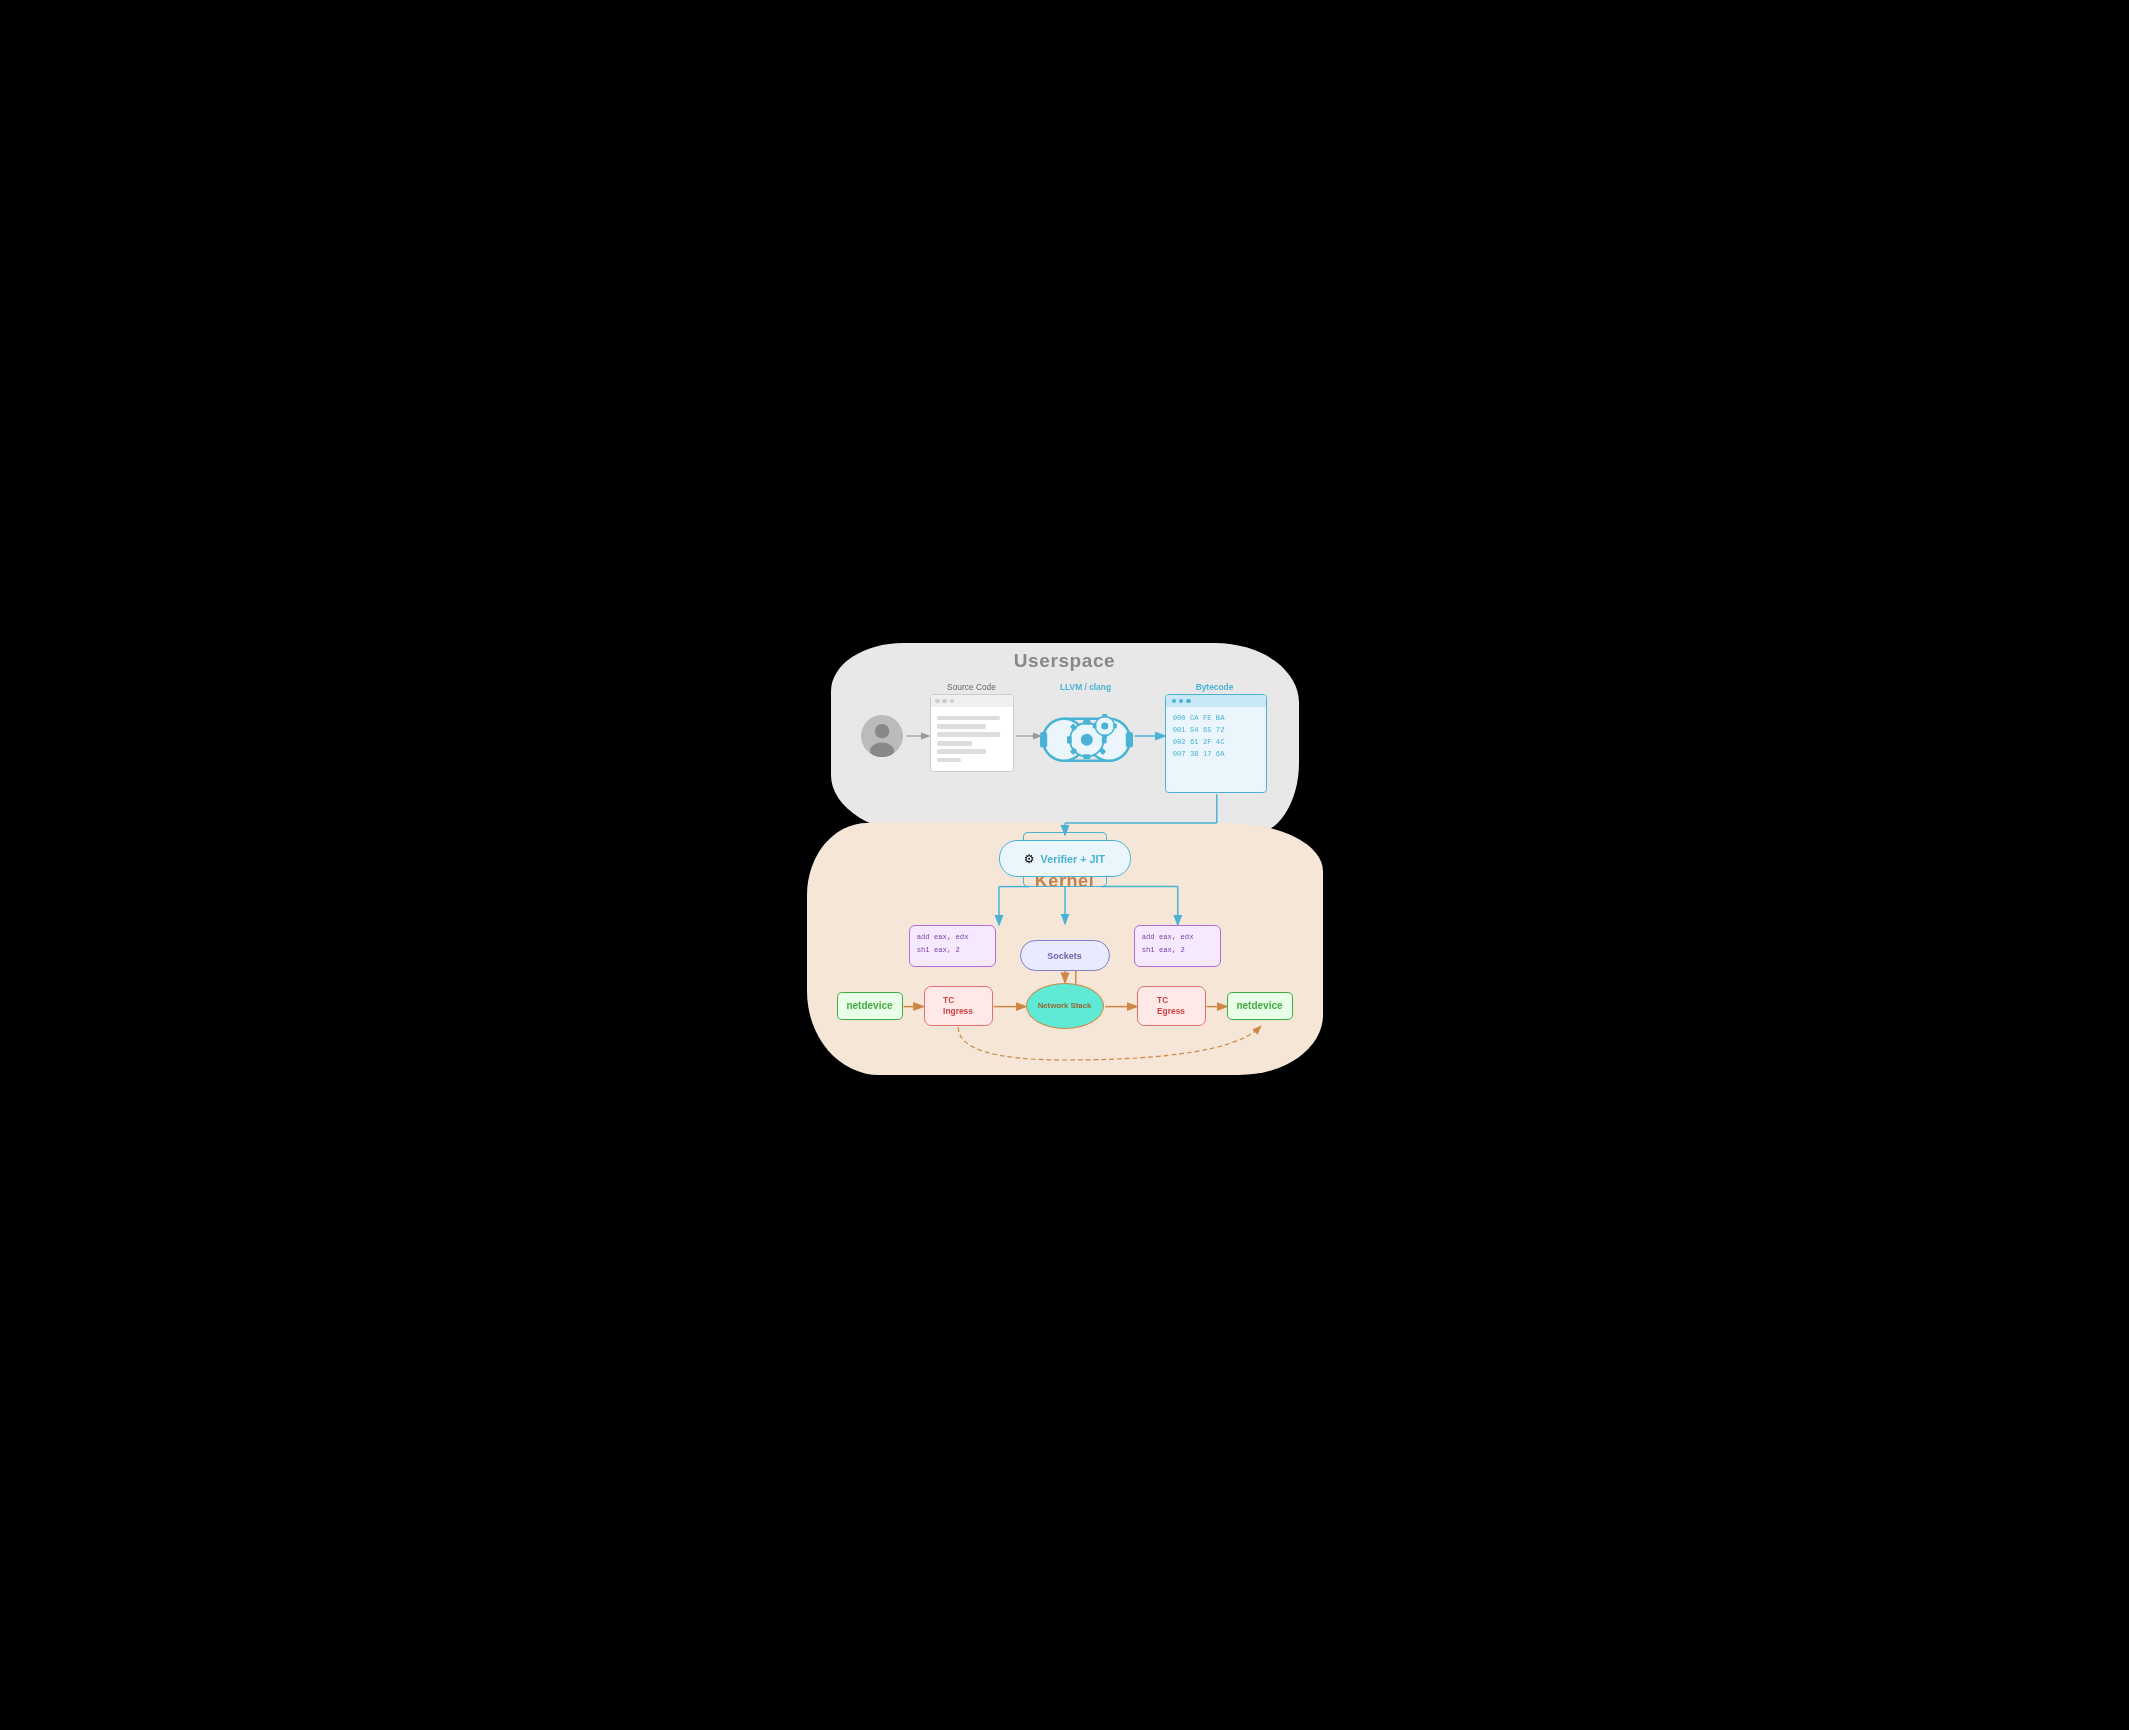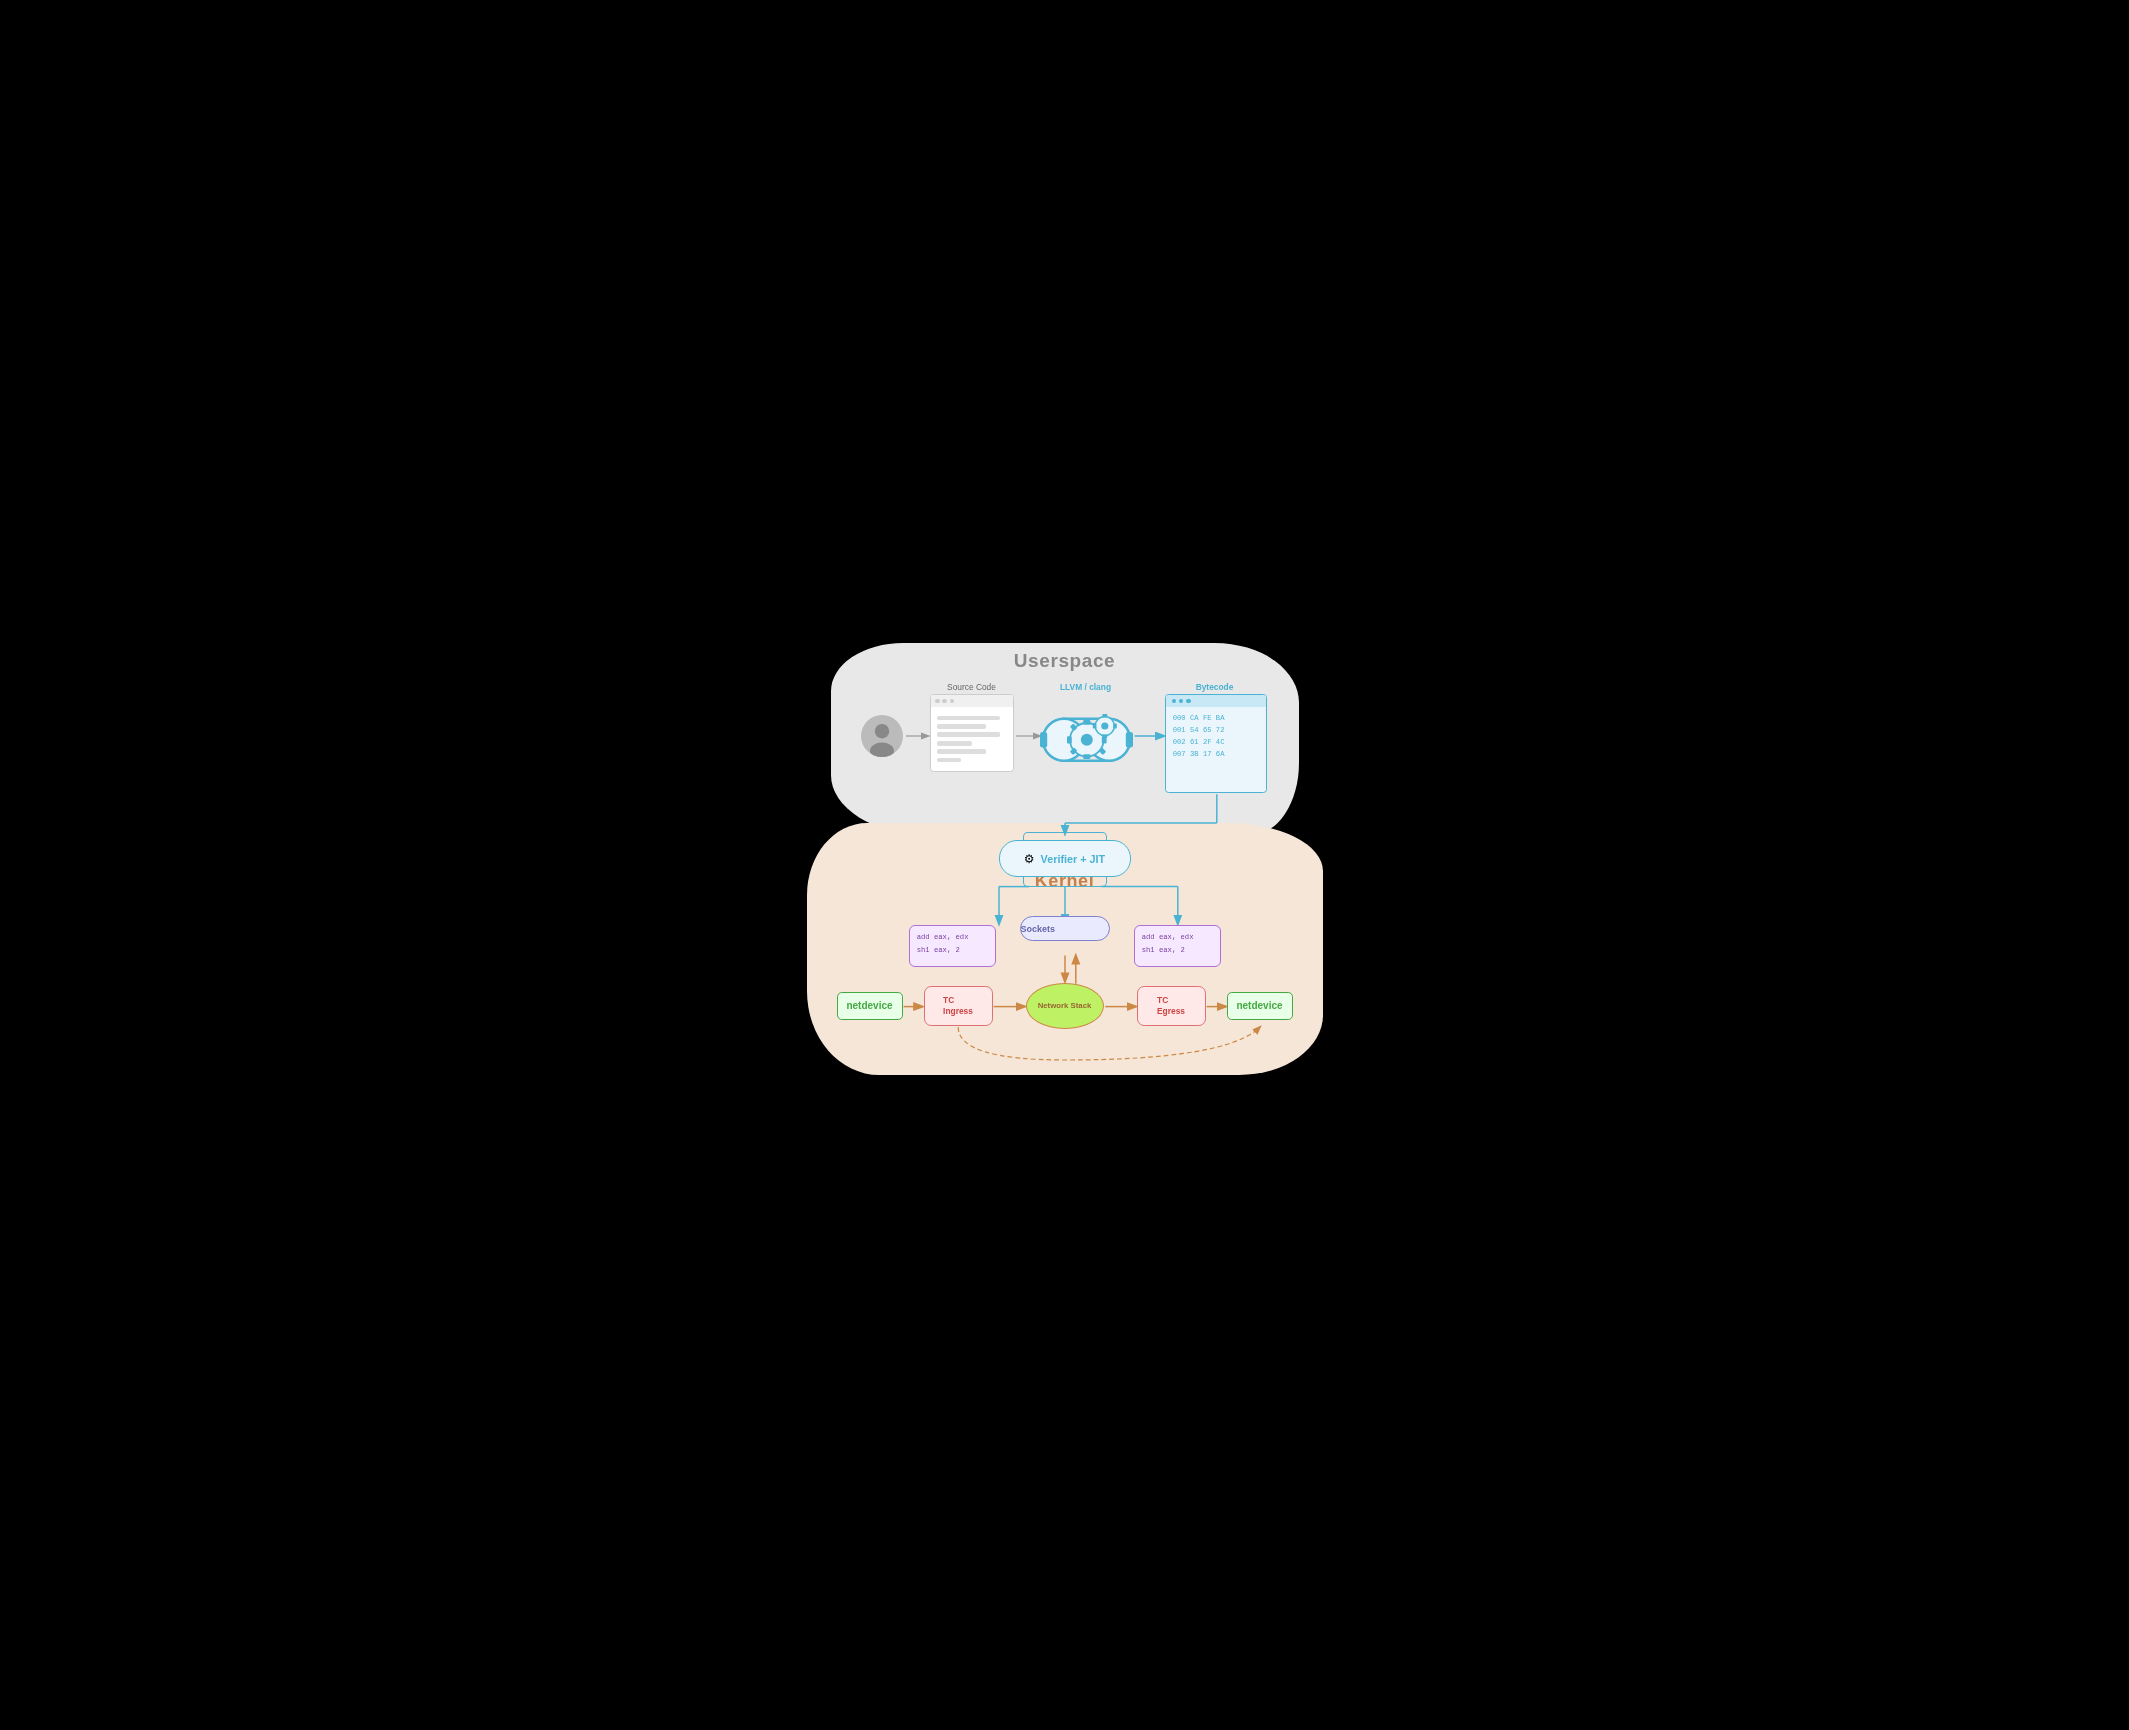--- a/index.html
+++ b/index.html
@@ -278,30 +278,30 @@
       padding: 4.8px 7.2px;
       font-family: 'Courier New', monospace;
       font-size: 7.2px;
       color: #7a3fa0;
       line-height: 1.8;
     }
 
     
     .sockets-box {
       position: absolute;
-      top: 285px;
+      top: 309px;
       left: 225px;
       width: 90px;
-      height: 25px;
+      height: 31px;
       background: #eaeaff;
       border: 1.2px solid #8080cc;
       border-radius: 15.6px;
       display: flex;
       align-items: center;
-      justify-content: flex-start;
+      justify-content: center;
     }
     .sockets-label {
       font-size: 9px;
       font-weight: 600;
       color: #6666aa;
     }
 
     
     .netdevice-left {
       position: absolute;
@@ -370,21 +370,21 @@
       line-height: 1.3;
     }
 
     
     .network-stack {
       position: absolute;
       top: 352px;
       left: 231px;
       width: 78px;
       height: 46px;
-      background: #bef264;
+      background: #5eead4;
       border: 1.5px solid #cc8844;
       border-radius: 50%;
       display: flex;
       align-items: center;
       justify-content: center;
     }
     .network-stack-label {
       font-size: 7.8px;
       font-weight: 600;
       color: #996633;

